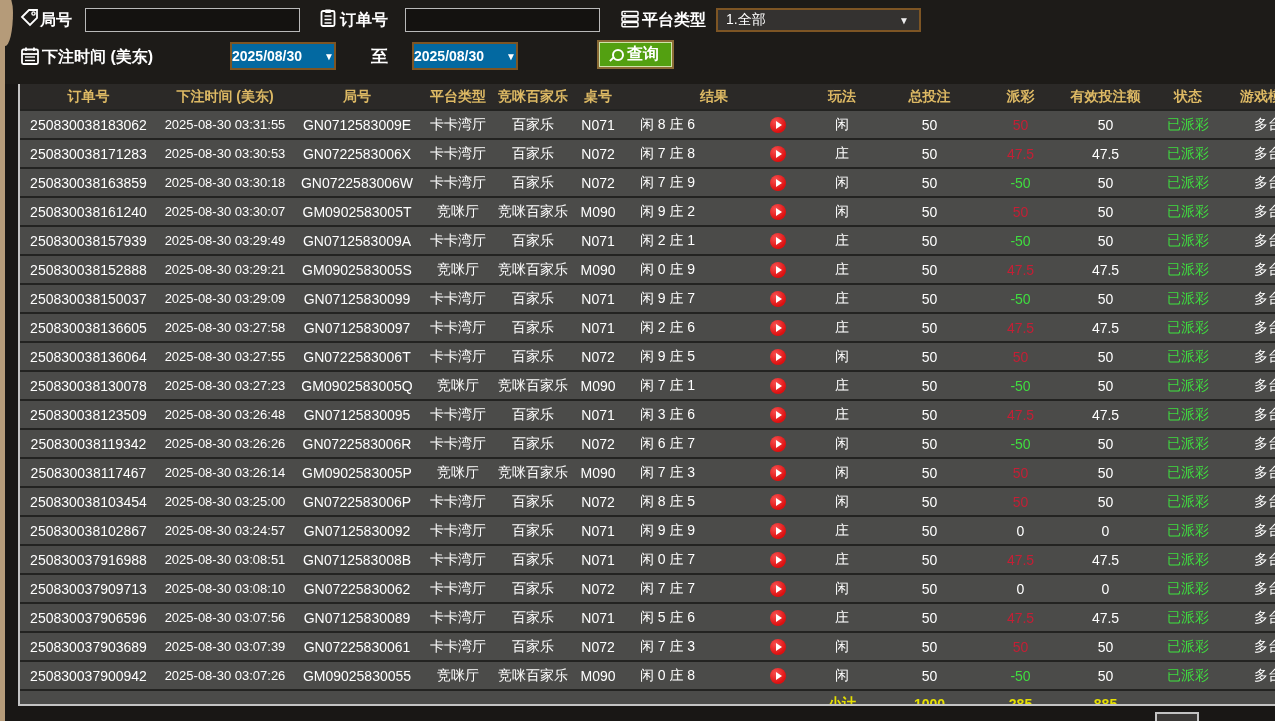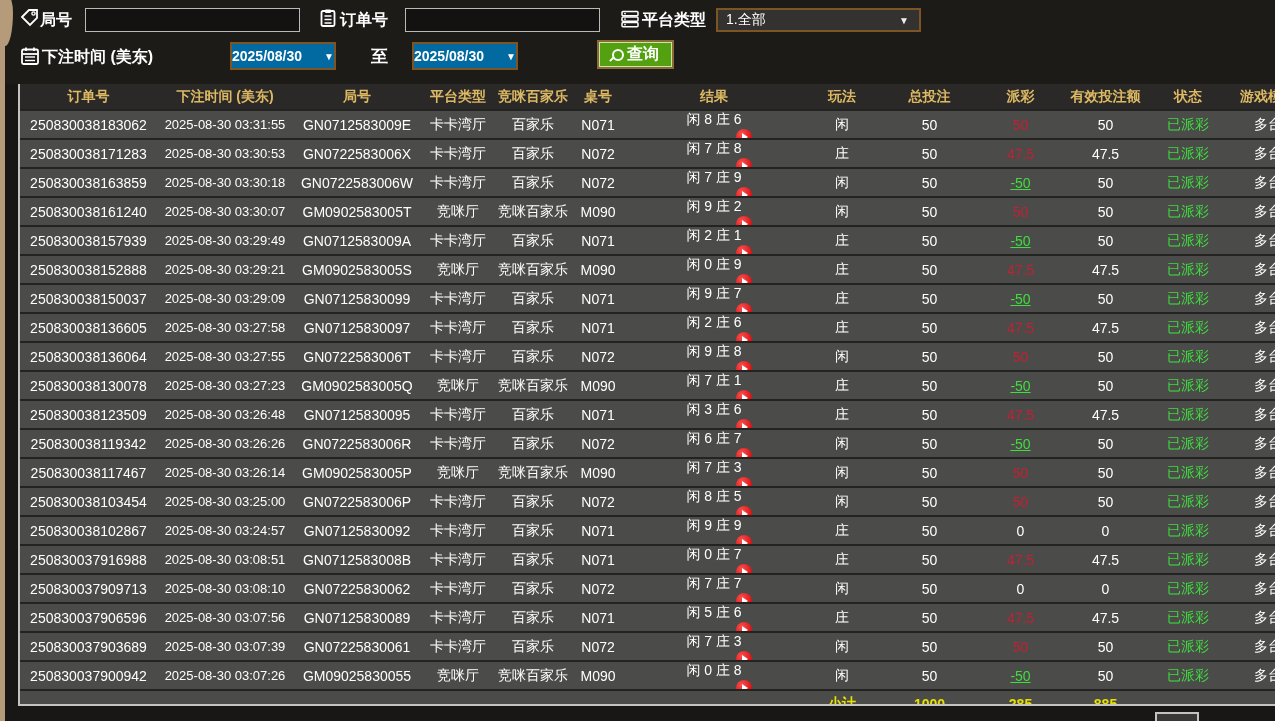--- a/index.html
+++ b/index.html
@@ -67,24 +67,24 @@
   table { border-collapse:collapse; table-layout:fixed; width:1288px; }
   th, td {
     height:27px; text-align:center; font-size:14px; white-space:nowrap;
     overflow:hidden; padding:0;
   }
   thead th { height:26px; background:#2b2927; color:#ddb964; font-weight:bold; }
   tbody tr { background:#4b4b49; border-top:2px solid #232321; }
   td { color:#fff; }
   td.c-time { font-size:13px;margin-top:40px; }
   td.c-payout.red   { color:var(--red,#c41f35); }
-  td.c-payout.green { color:var(--green,#3fdd3f);text-decoration:underline; }
+  td.c-payout.green { color:var(--green,#3fdd3f); }
   td.c-status { color:var(--green,#3fdd3f); }
   tr.totals td { color:#e6e000; font-weight:bold; }
-  .result-cell { display:flex; align-items:center; height:27px;flex-direction:column; }
+  .result-cell { display:flex; align-items:center; height:27px; }
   .result-text { width:85px; text-align:center; }
   .play-btn {
     width:16px; height:16px; margin-left:60px; border-radius:50%;
     background:radial-gradient(circle at 35% 30%, #f85050, #dd0f0f 70%);
     display:flex; align-items:center; justify-content:center; cursor:pointer;
     flex:0 0 auto;
   }
   .play-btn::after {
     content:""; display:block; margin-left:2px;
     border-style:solid; border-width:4px 0 4px 6px;
@@ -366,21 +366,21 @@
         </tr>
         <tr>
           <td class="c-order">250830038136064</td>
           <td class="c-time">2025-08-30 03:27:55</td>
           <td class="c-game">GN0722583006T</td>
           <td class="c-platform">卡卡湾厅</td>
           <td class="c-gtype">百家乐</td>
           <td class="c-table">N072</td>
           <td class="c-result">
             <div class="result-cell">
-              <span class="result-text">闲 9 庄 8</span>
+              <span class="result-text">闲 9 庄 5</span>
               <span class="play-btn"></span>
             </div>
           </td>
           <td class="c-play">闲</td>
           <td class="c-total">50</td>
           <td class="c-payout red">50</td>
           <td class="c-valid">50</td>
           <td class="c-status">已派彩</td>
           <td class="c-mode">多台</td>
         </tr>

